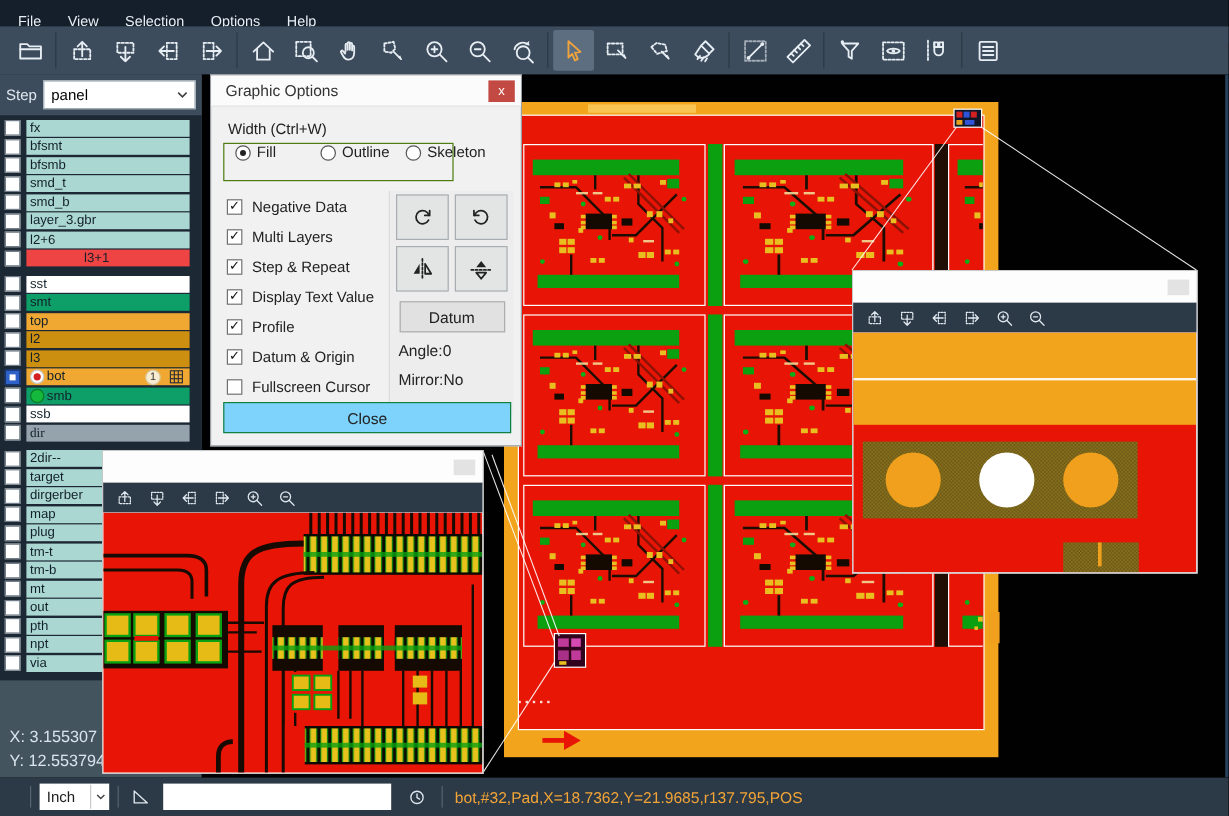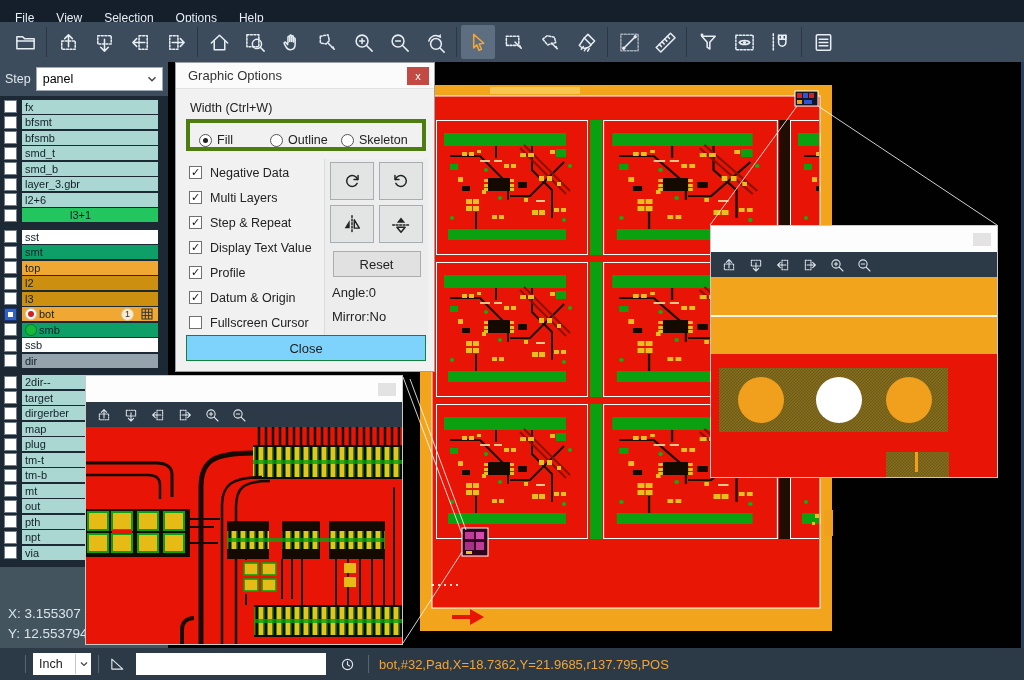--- a/index.html
+++ b/index.html
@@ -53,21 +53,21 @@
 .sicon{width:22px;height:22px;display:flex;align-items:center;justify-content:center;color:#dfe7ee;flex:none}
 .sicon svg{width:17px;height:17px}
 .cmd-input{width:190px;height:22px;background:#fff;border:none;outline:none;margin-left:8px;padding:0 4px;font-size:12px;color:#222}
 .status-msg{color:#f2a436;font-size:13px;white-space:nowrap}
 
 
 .dialog{position:absolute;left:175px;top:62px;width:260px;height:310px;background:#f1f1f1;border:1px solid #9aa0a6;z-index:10;font-size:12.5px;color:#222}
 .dtitle{height:26px;background:#fbfbfb;border-bottom:1px solid #e2e2e2;display:flex;align-items:center;padding-left:12px;font-size:13px;color:#333}
 .dclose{position:absolute;right:5px;top:4px;width:22px;height:18px;background:#c24a43;color:#fff;font-size:11px;display:flex;align-items:center;justify-content:center}
 .dwidth{position:absolute;left:14px;top:38px}
-.radio-box{position:absolute;left:10px;top:56px;width:240px;height:32px;border:4px solid #4d7c0f;display:flex;align-items:flex-end}
+.radio-box{position:absolute;left:10px;top:56px;width:192px;height:32px;border:1px solid #4d7c0f;display:flex;align-items:flex-start}
 .radio{display:flex;align-items:center;gap:5px;margin-left:9px;min-width:62px}
 .rdot{width:13px;height:13px;border:1px solid #555;border-radius:50%;background:#fff;position:relative;flex:none}
 .radio.sel .rdot::after{content:"";position:absolute;inset:3px;background:#222;border-radius:50%}
 .dchecks{position:absolute;left:13px;top:97px}
 .dcheck{display:flex;align-items:center;gap:8px;height:25px}
 .dbox{width:13px;height:13px;border:1px solid #707070;background:#fff;display:flex;align-items:center;justify-content:center;font-size:11px;line-height:11px;color:#111;flex:none}
 .dside{position:absolute;left:148px;top:96px;width:104px;height:186px;background:#ededed;border-left:1px solid #dcdcdc;padding-top:3px}
 .tf-grid{display:grid;grid-template-columns:44px 44px;gap:5px;justify-content:center}
 .tfbtn{width:44px;height:38px;background:#e3e5e5;border:1px solid #a8adb2;display:flex;align-items:center;justify-content:center;color:#222}
 .tfbtn svg{width:22px;height:22px}
@@ -455,21 +455,21 @@
             </div>
           </div>
           <div class="lrow">
             <span class="cb"></span>
             <div class="lbar" style="background: rgb(171, 215, 211);">
               <span>l2+6</span>
             </div>
           </div>
           <div class="lrow">
             <span class="cb"></span>
-            <div class="lbar" style="background: #22c55e; padding-left: 48px;">
+            <div class="lbar" style="background: #ef4444; padding-left: 48px;">
               <span>l3+1</span>
             </div>
           </div>
         </div>
         <div class="lgroup">
           <div class="lrow">
             <span class="cb"></span>
             <div class="lbar" style="background: rgb(255, 255, 255);">
               <span>sst</span>
             </div>
@@ -518,21 +518,21 @@
             </div>
           </div>
           <div class="lrow">
             <span class="cb"></span>
             <div class="lbar" style="background: rgb(255, 255, 255);">
               <span>ssb</span>
             </div>
           </div>
           <div class="lrow">
             <span class="cb"></span>
-            <div class="lbar" style="background: rgb(149, 163, 173);">
+            <div class="lbar" style="background: rgb(149, 163, 173); font-family: Liberation Serif, serif;">
               <span>dir</span>
             </div>
           </div>
         </div>
         <div class="lgroup">
           <div class="lrow">
             <span class="cb"></span>
             <div class="lbar" style="background: rgb(171, 215, 211);">
               <span>2dir--</span>
             </div>
@@ -681,21 +681,21 @@
             </svg>
           </div>
           <div class="tfbtn">
             <svg viewBox="0 0 24 24" fill="none" stroke="currentColor" stroke-width="1.6" stroke-linecap="round" stroke-linejoin="round">
               <path d="M3 13h18" stroke-dasharray="2 1.8"></path>
               <path d="M7.5 10.5h9L12 5z" fill="currentColor" stroke="none"></path>
               <path d="M7.5 15.5h9L12 21z"></path>
             </svg>
           </div>
         </div>
-      <button class="reset-btn">Reset</button>
+      <button class="reset-btn">Datum</button>
       <div class="dangle">Angle:0</div>
       <div class="dmirror">Mirror:No</div>
     </div>
     <button class="close-btn">Close</button>
   </div>
 
   <div class="magwin left">
     <div class="mtitle">
         <div class="mbtn"></div>
       </div>

